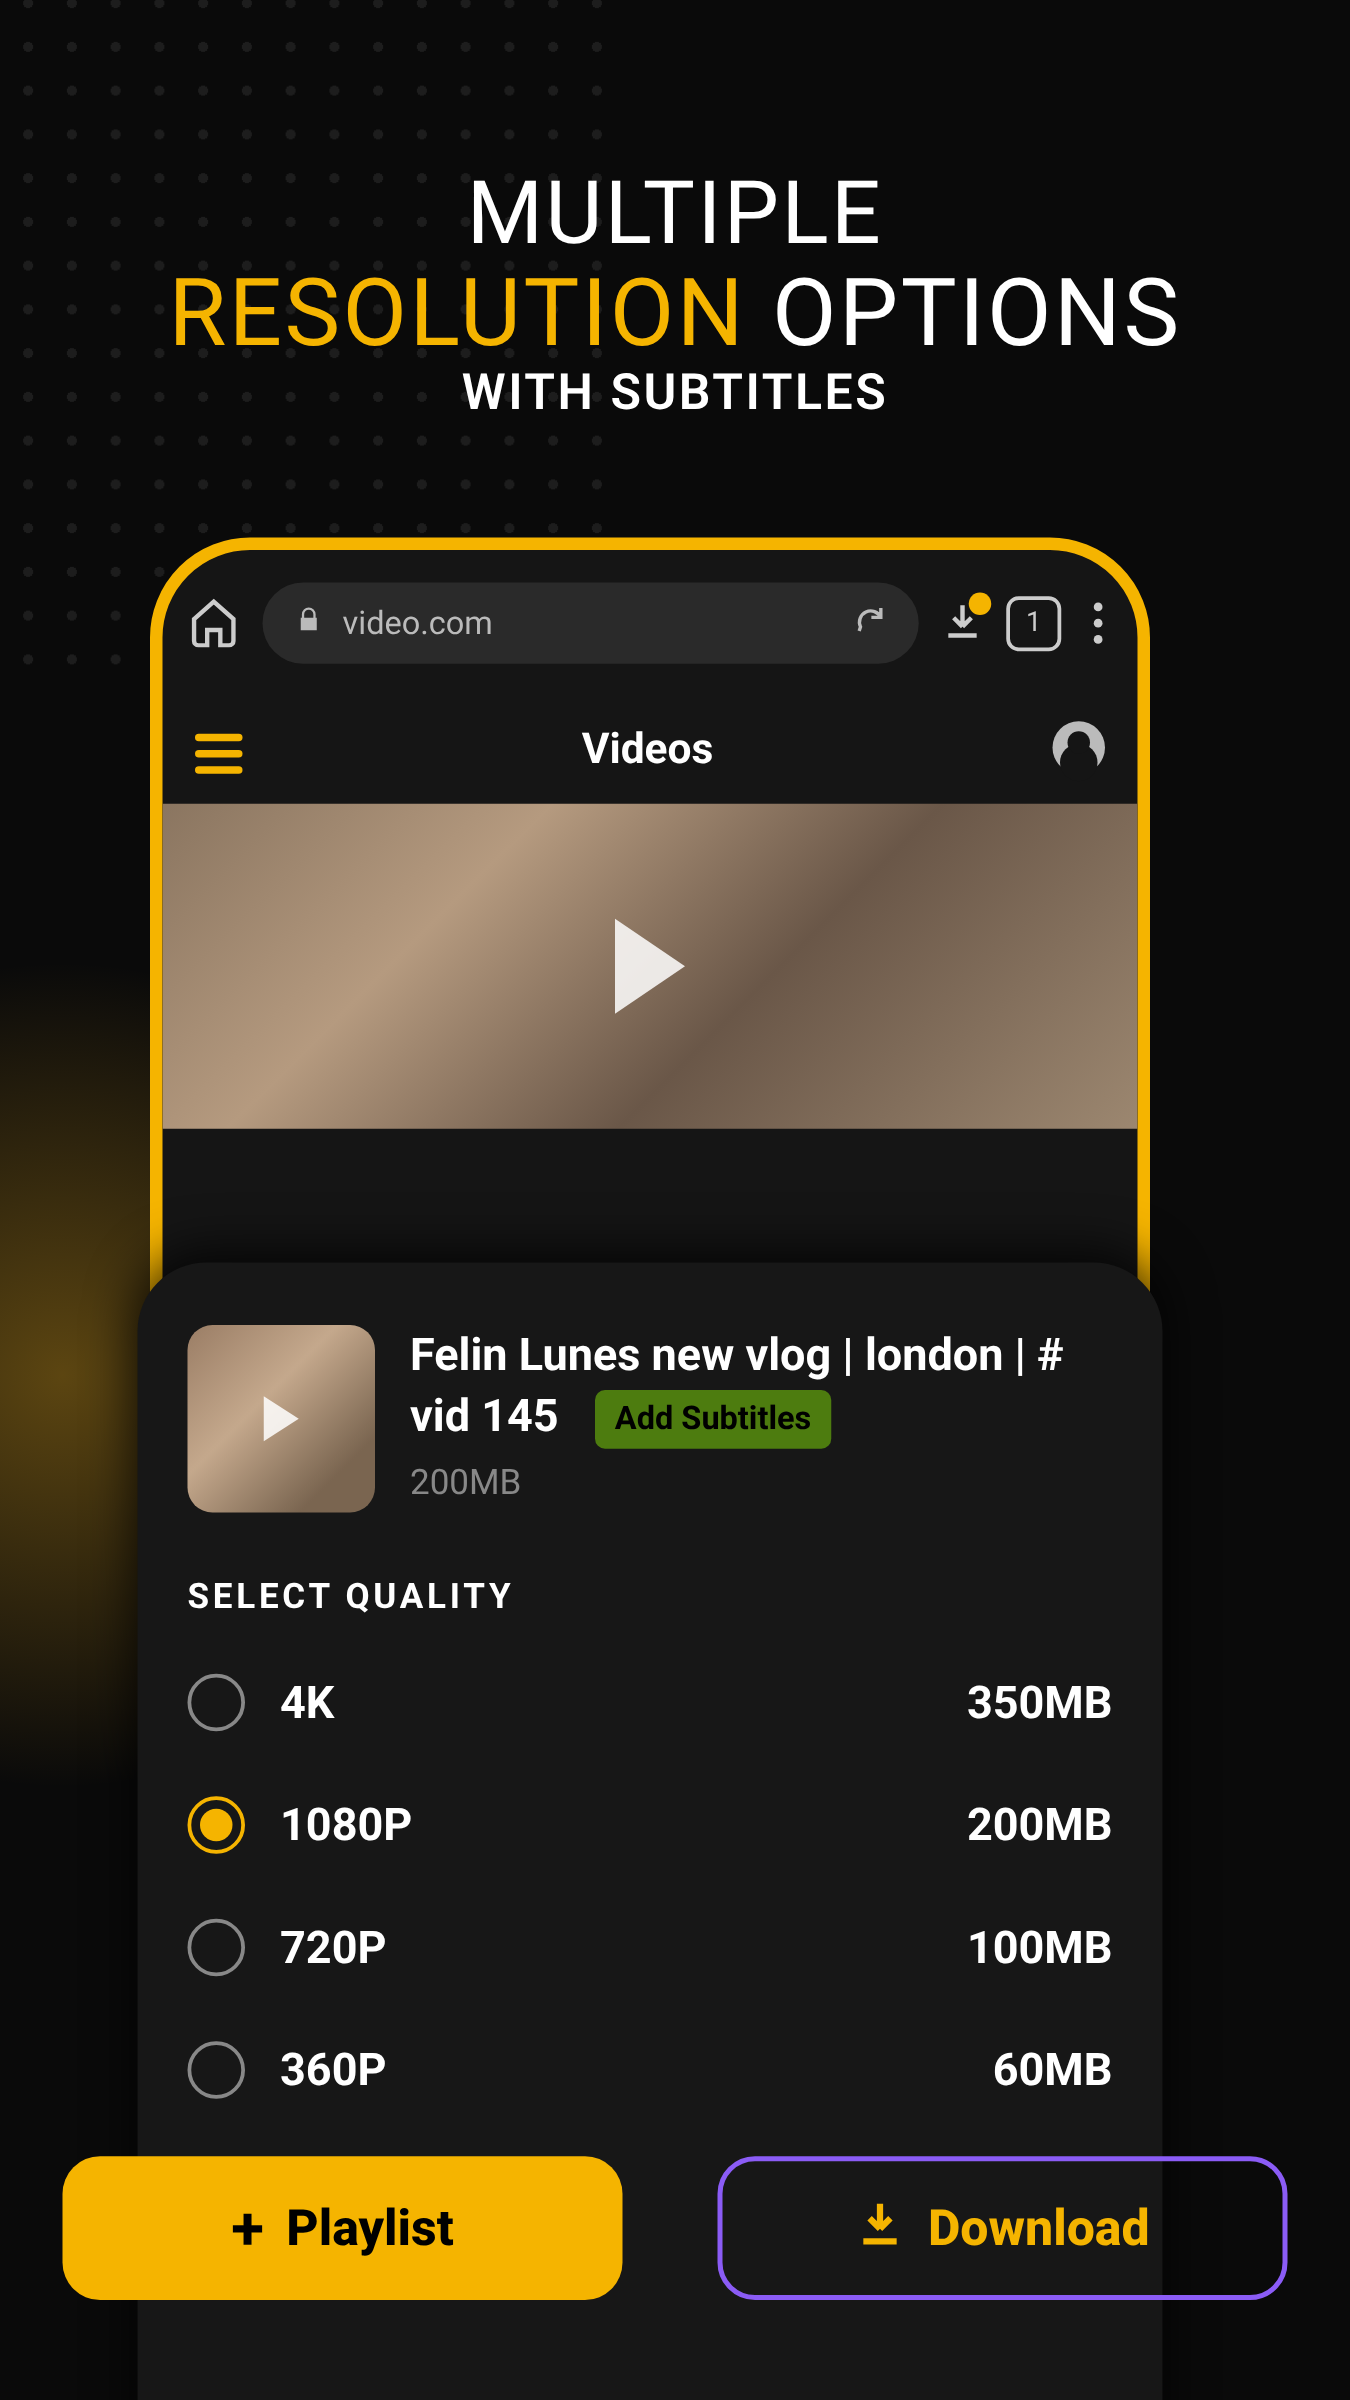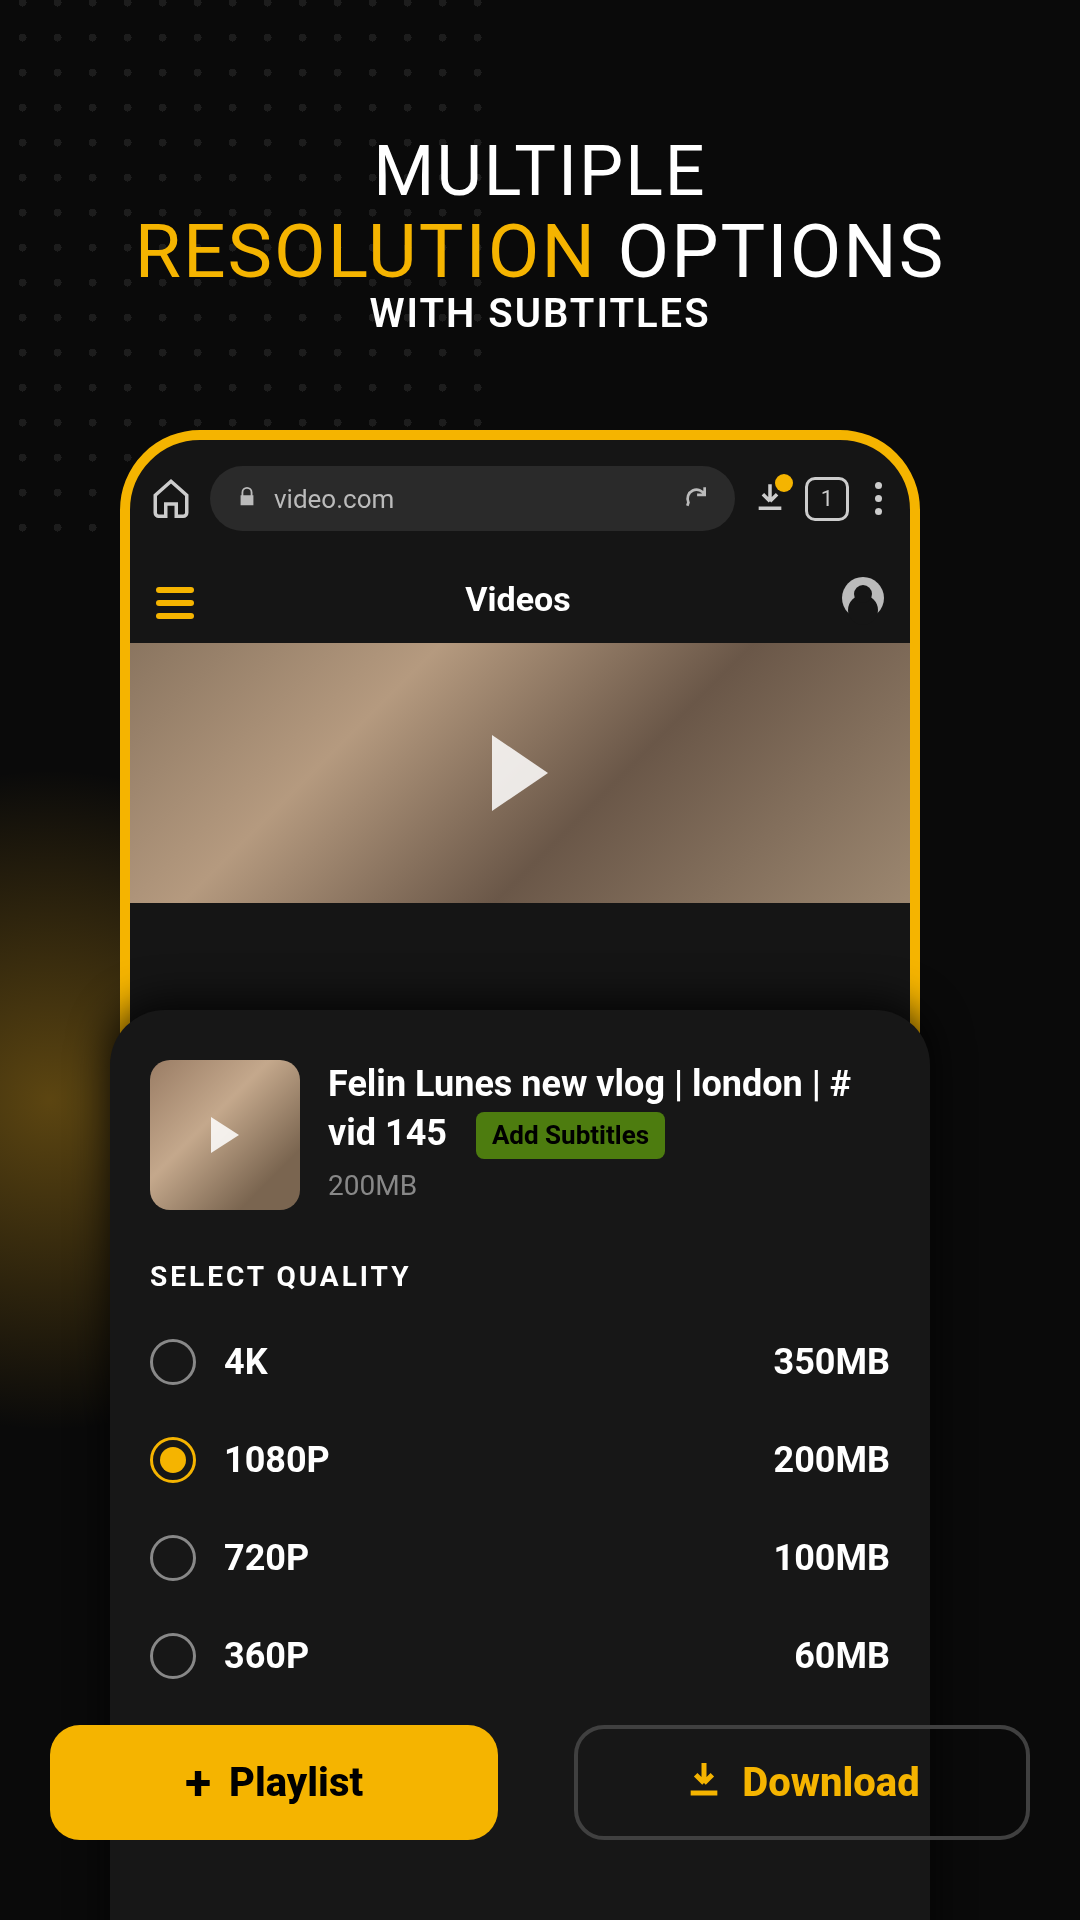--- a/index.html
+++ b/index.html
@@ -197,21 +197,21 @@
   height: 115px;
   border-radius: 30px;
   display: flex;
   align-items: center;
   justify-content: center;
   gap: 18px;
   font-size: 40px;
   font-weight: 800;
 }
 .btn-pl { background: #f5b400; color: #000; }
-.btn-dl { background: transparent; border: 4px solid #404040; color: #f5b400; margin-left: 16px; }
+.btn-dl { background: transparent; border: 4px solid #8b5cf6; color: #f5b400; margin-left: 16px; }
 .plus { font-size: 48px; font-weight: 700; line-height: 1; }
 </style>
 </head>
 <body>
 
 <div class="dots-bg"></div>
 <div class="glow"></div>
 
 <div class="headline">
   <div class="line1">MULTIPLE</div>

